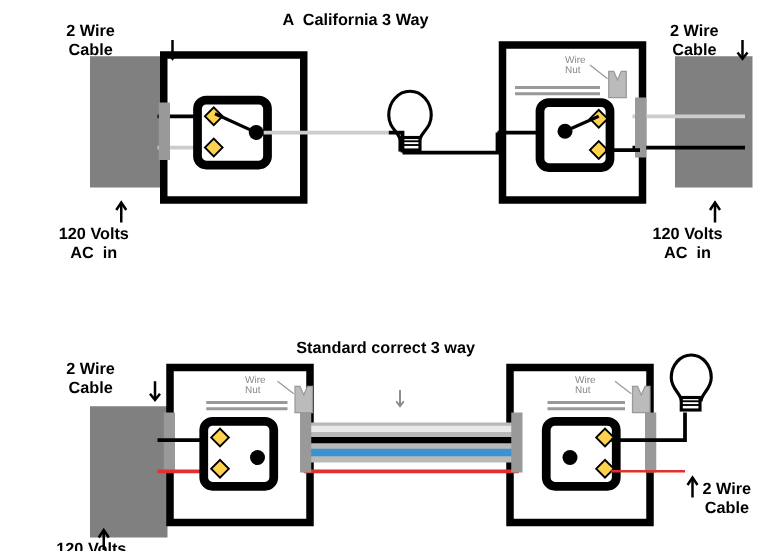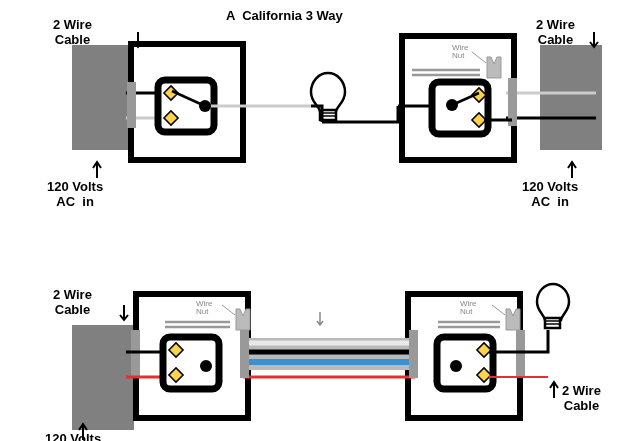--- a/index.html
+++ b/index.html
@@ -163,20 +163,21 @@
 
   <div class="lbl" style="left:47px;top:180px;font-size:13px;text-align:center;">120 Volts
 AC  in</div>
 
   <div class="lbl" style="left:522px;top:180px;font-size:13px;text-align:center;">120 Volts
 AC  in</div>
 
   <div class="tiny" style="left:452px;top:44px;">Wire
 Nut</div>
 
+  <div class="title" style="left:237px;top:270px;font-size:13px;">Standard correct 3 way</div>
 
   <div class="lbl" style="left:53px;top:288px;font-size:13px;">2 Wire
 Cable</div>
 
   <div class="lbl" style="left:562px;top:384px;font-size:13px;">2 Wire
 Cable</div>
 
   <div class="lbl" style="left:45px;top:432px;font-size:13px;">120 Volts</div>
 
   <div class="tiny" style="left:196px;top:300px;">Wire

